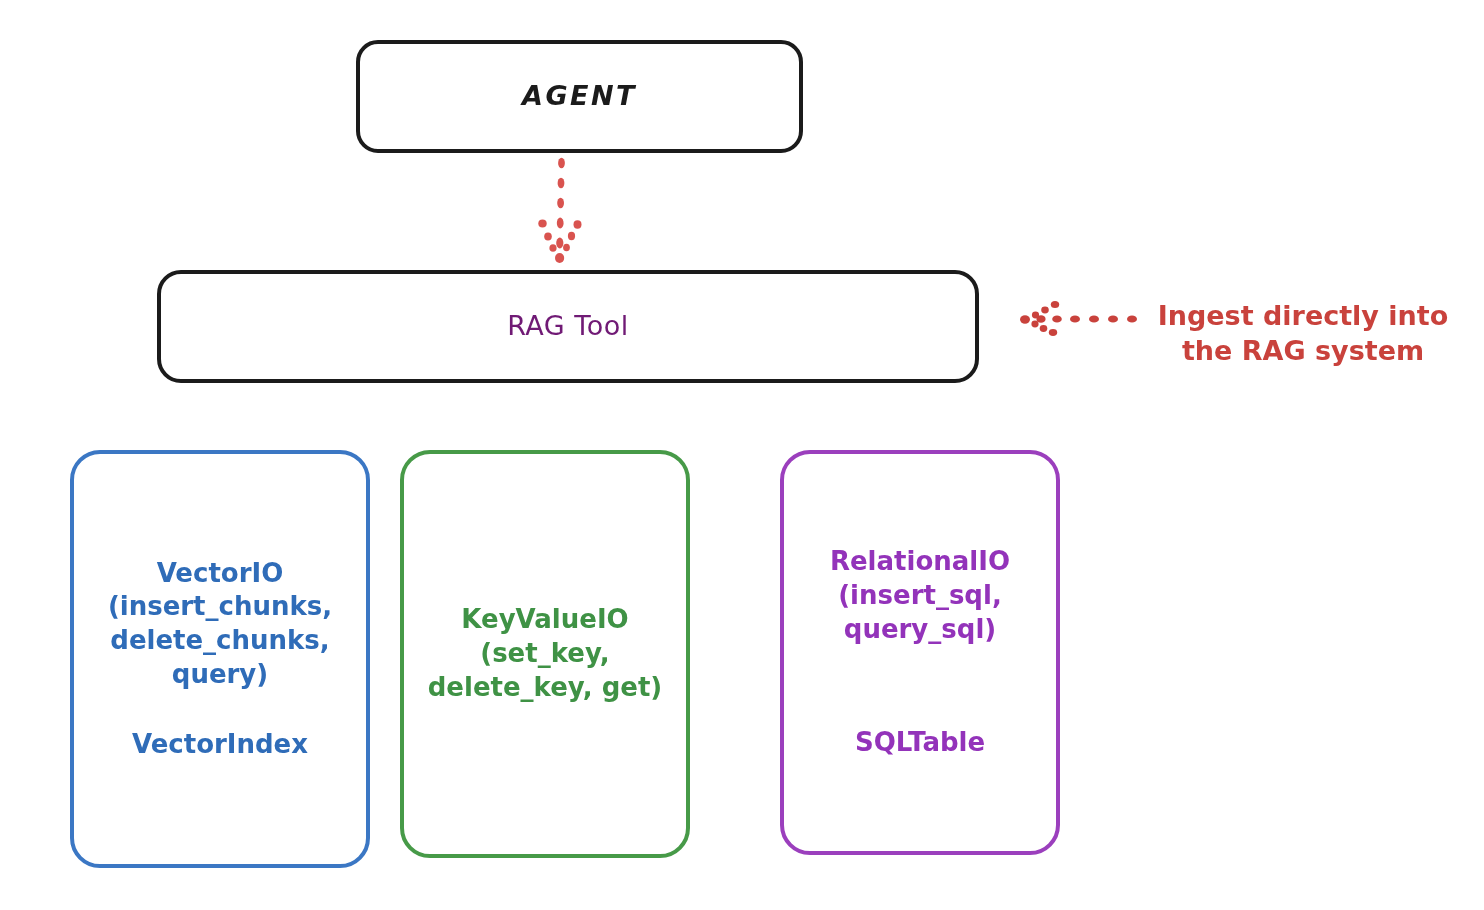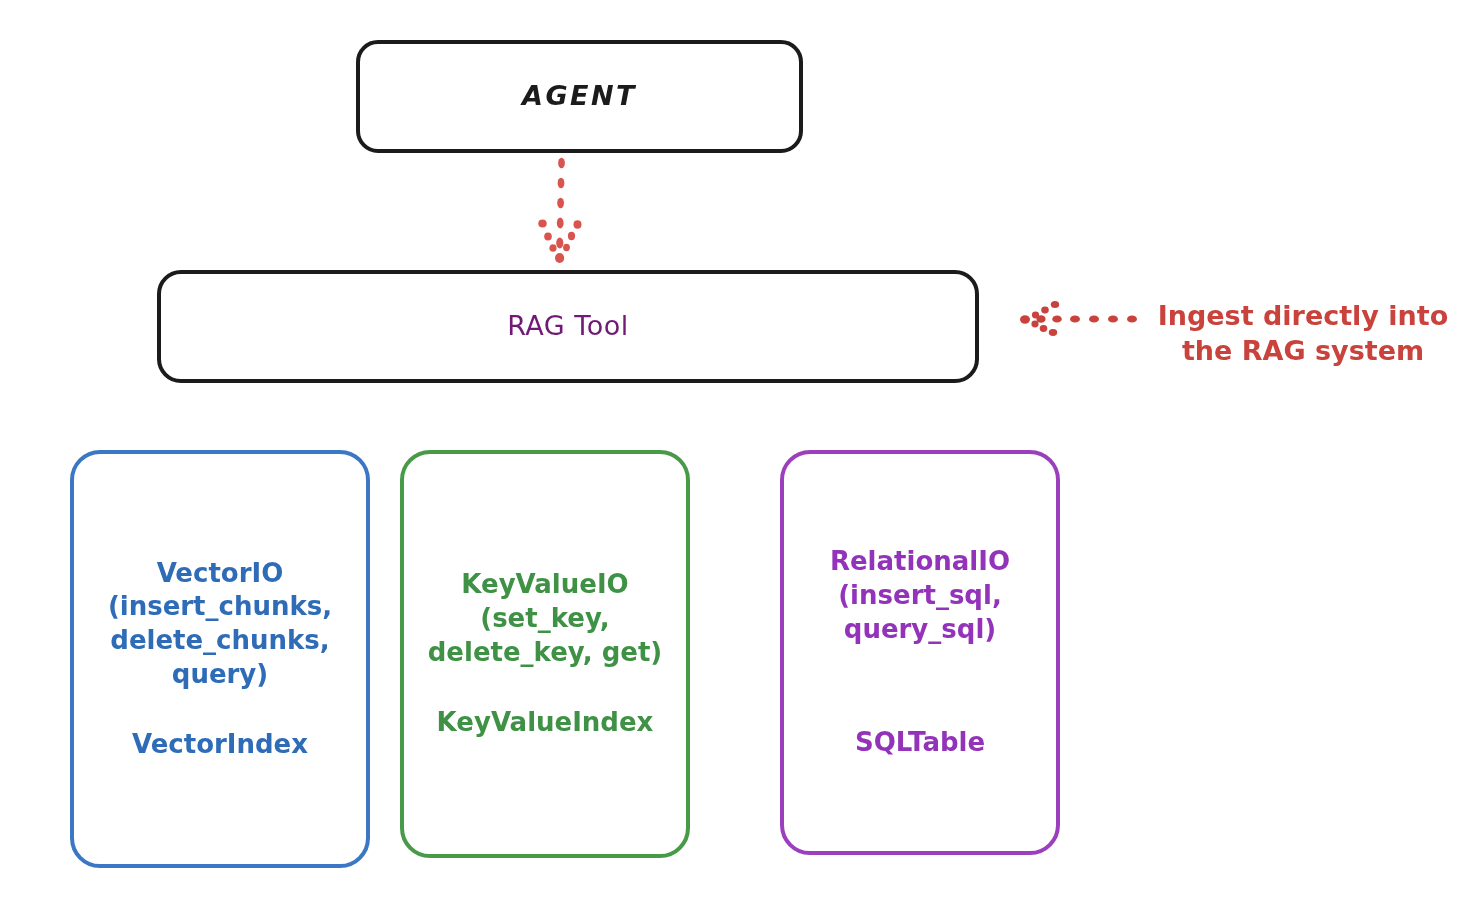--- a/index.html
+++ b/index.html
@@ -206,21 +206,20 @@
 (insert_chunks,
 delete_chunks,
 query)</div>
     <div class="index-label">VectorIndex</div>
   </div>
 
   <div class="node provider" id="key-value-io-node">
     <div class="api-label">KeyValueIO
 (set_key,
 delete_key, get)</div>
-    <div class="index-label">KeyValueIndex</div>
   </div>
 
   <div class="node provider" id="relational-io-node">
     <div class="api-label">RelationalIO
 (insert_sql,
 query_sql)</div>
     <div class="index-label">SQLTable</div>
   </div>
 
 </div>

